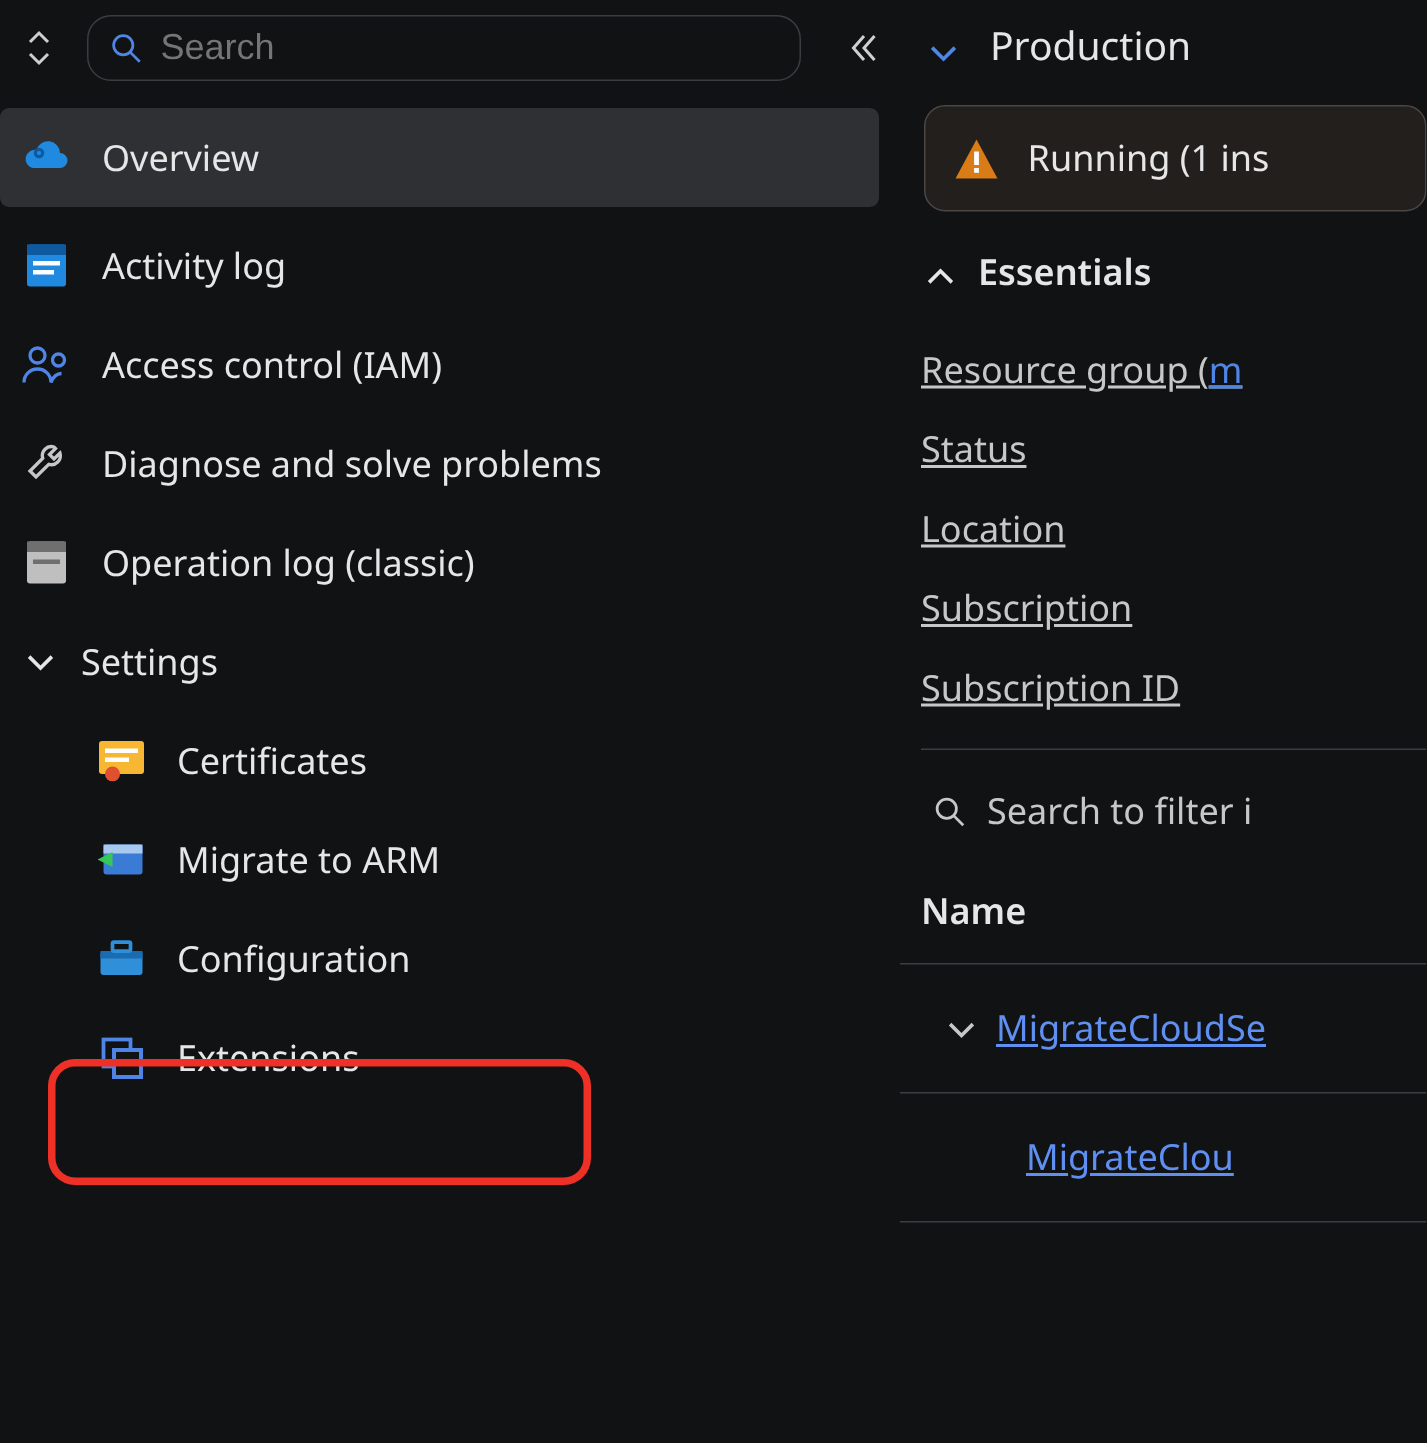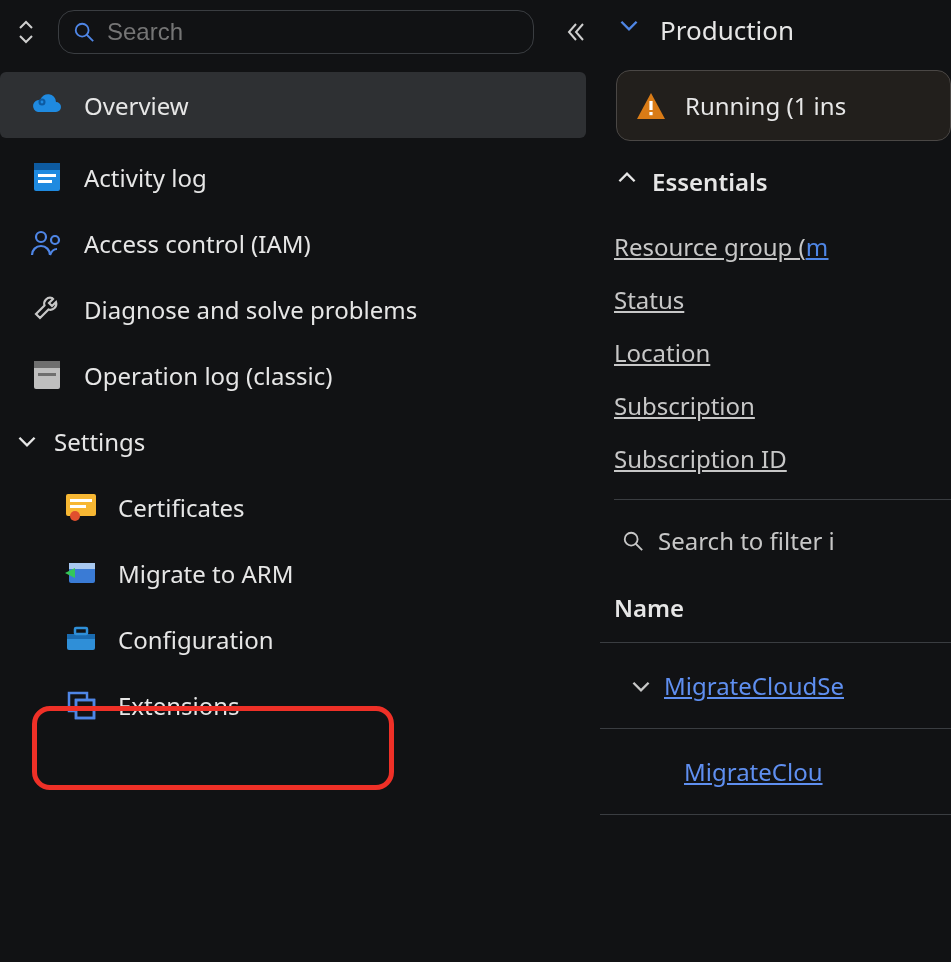--- a/index.html
+++ b/index.html
@@ -59,21 +59,21 @@
     display: flex; align-items: center; justify-content: center;
     color: #cfcfcf;
     margin-right: 4px;
   }
 
   .nav-item, .nav-subitem {
     display: flex;
     align-items: center;
     gap: 18px;
     height: 66px;
-    padding-left: 28px;
+    padding-left: 12px;
     cursor: pointer;
     color: #e6e6e6;
     white-space: nowrap;
   }
   .nav-item.selected {
     background: #2e3033;
     border-radius: 6px;
     margin: 0 14px 6px 0;
   }
   .nav-item .icon, .nav-subitem .icon {
@@ -102,41 +102,41 @@
   
   .content {
     flex: 1;
     padding-top: 8px;
     display: flex;
     flex-direction: column;
     min-width: 0;
   }
   .prod-header {
     display: flex;
-    align-items: flex-start;
+    align-items: flex-end;
     gap: 18px;
     padding: 4px 0 22px 16px;
     color: #e6e6e6;
     font-size: 26px;
   }
   .status-banner {
     margin-left: 16px;
     background: #221f1c;
     border: 1px solid #4a4745;
     border-radius: 14px;
     display: flex;
     align-items: center;
     gap: 18px;
     padding: 18px 18px;
     color: #e6e6e6;
     font-size: 24px;
   }
   .essentials-header {
     display: flex;
-    align-items: flex-start;
+    align-items: flex-end;
     gap: 12px;
     padding: 24px 0 12px 14px;
     font-weight: 600;
   }
   .prop-row {
     padding: 20px 0 0 14px;
     color: #c7c7c7;
     font-size: 24px;
     text-decoration: underline;
   }

